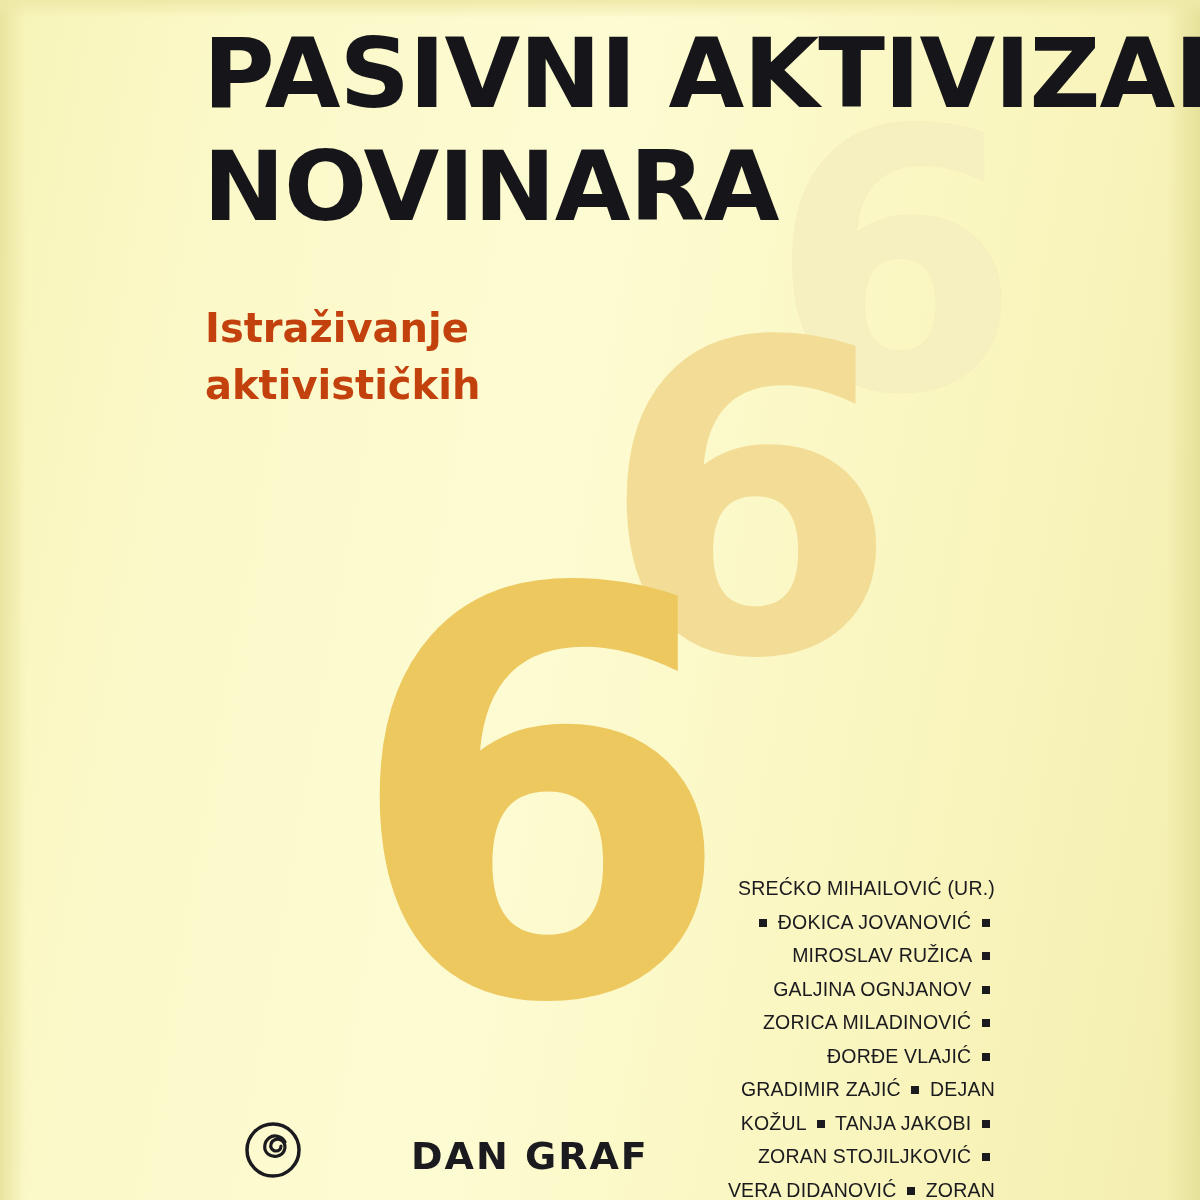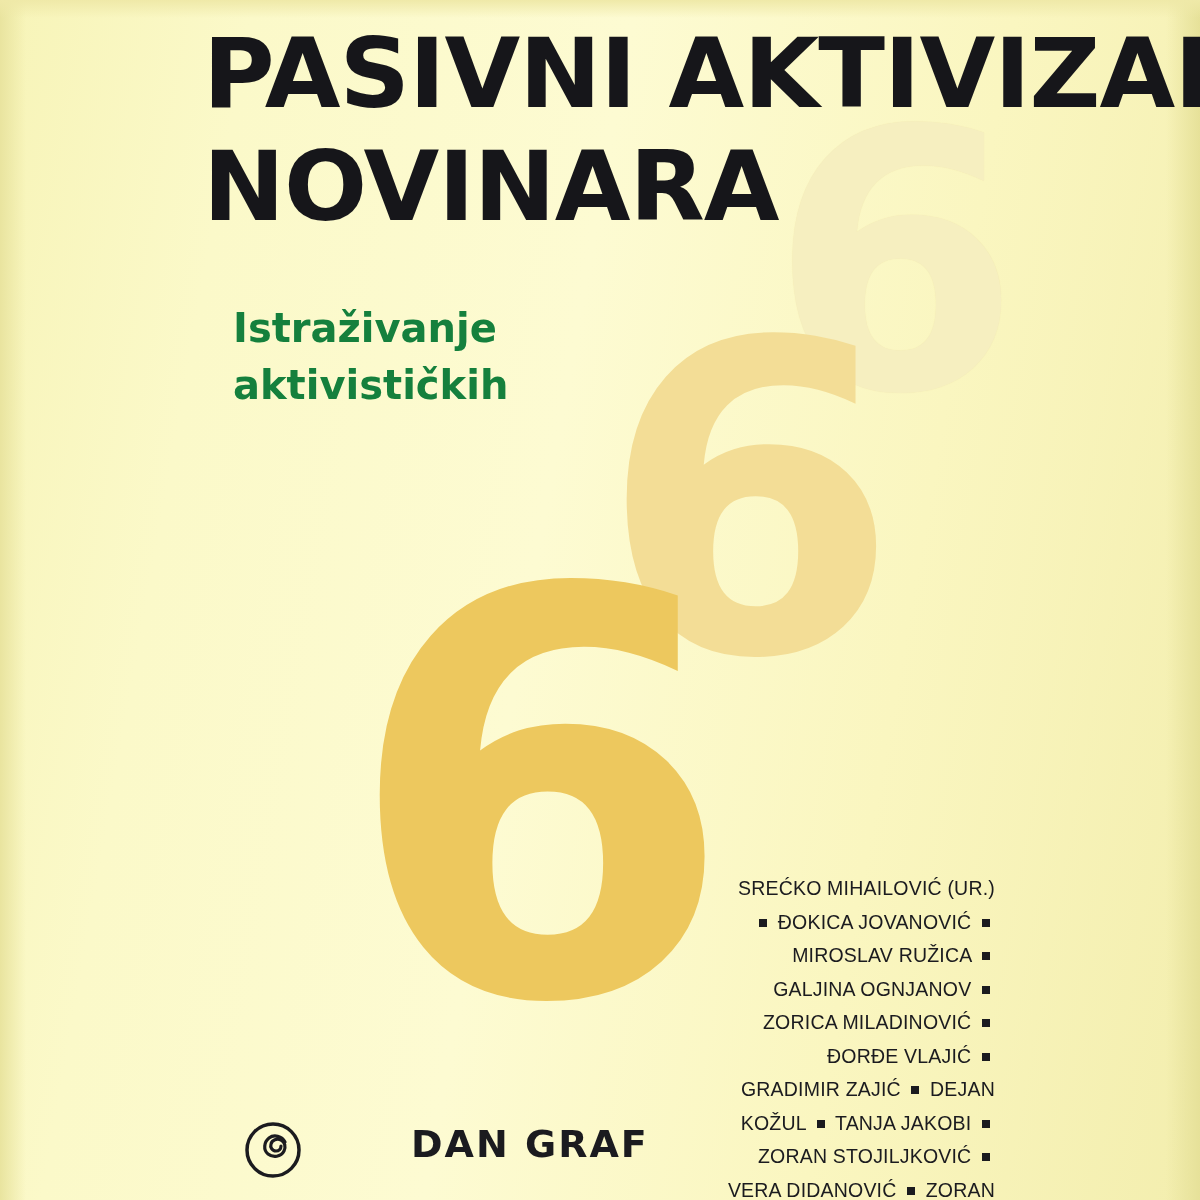--- a/index.html
+++ b/index.html
@@ -90,22 +90,21 @@
   }
   .subtitle {
     position: absolute;
     left: 205px;
     top: 300px;
     width: 520px;
     font-family: "DejaVu Sans", sans-serif;
     font-weight: 700;
     font-size: 40px;
     line-height: 1.42;
-    color: #15803d;
-    margin-left: 28px;
+    color: #c2410c;
   }
   .subtitle .line { display: block; }
 
   .authors {
     position: absolute;
     right: 205px;
     top: 872px;
     width: 270px;
     text-align: right;
     font-family: "Liberation Sans", sans-serif;
@@ -123,21 +122,21 @@
     margin: 0 5px;
     vertical-align: 2px;
   }
 
   
   .publisher {
     position: absolute;
     left: 245px;
     bottom: 22px;
     display: flex;
-    align-items: flex-start;
+    align-items: flex-end;
     gap: 110px;
   }
   .logo-mark {
     width: 56px;
     height: 56px;
     position: relative;
   }
   .logo-mark svg { display: block; }
   .publisher-name {
     font-family: "DejaVu Sans", sans-serif;

